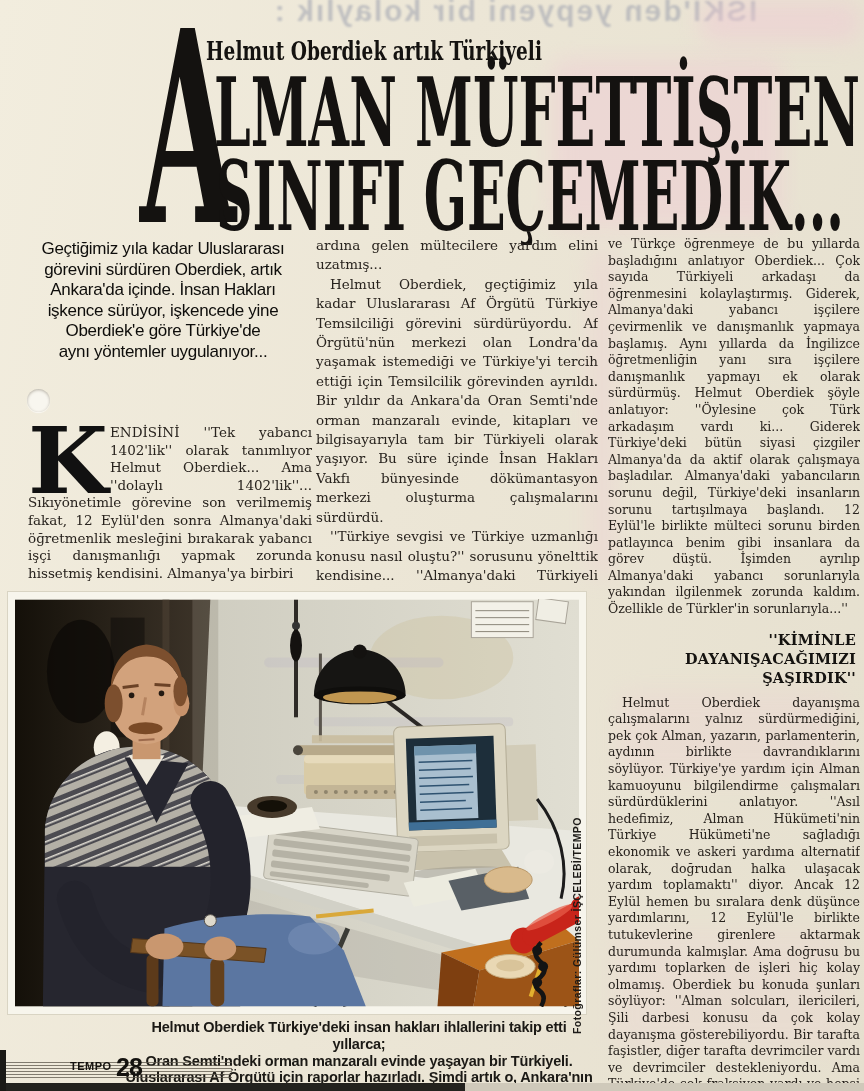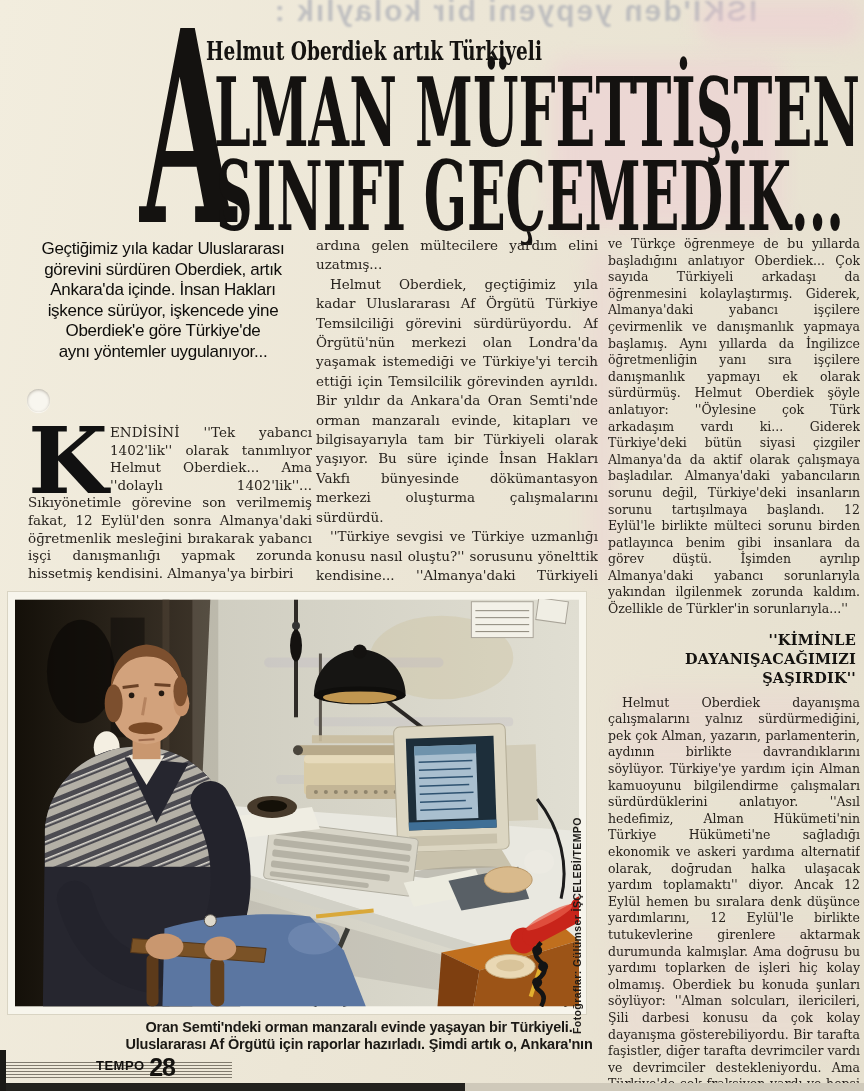--- a/index.html
+++ b/index.html
@@ -60,21 +60,21 @@
     position:absolute;left:124px;top:1019px;width:470px;text-align:center;
     font-weight:bold;font-size:14.5px;line-height:16.8px;color:#1b1915;letter-spacing:-.2px;
   }
   
   .footer-lines{
     position:absolute;left:6px;top:1062px;width:226px;height:16px;
     background:repeating-linear-gradient(to bottom,#5c564a 0 1px,transparent 1px 3px);
     opacity:.75;
   }
   .footer-text{position:absolute;left:70px;top:1053px;color:#14120f;white-space:nowrap;}
-  .footer-text .mag{font-size:13px;font-weight:bold;letter-spacing:.5px;vertical-align:6px;margin-left:26px;}
+  .footer-text .mag{font-size:11px;font-weight:bold;letter-spacing:.5px;vertical-align:6px;}
   .footer-text .num{font-size:25px;font-weight:bold;letter-spacing:-1px;}
   .edge-dark{position:absolute;left:0;top:1083px;width:465px;height:8px;background:#23221e;}
   .edge-grey{position:absolute;left:465px;top:1083px;width:399px;height:8px;background:#cfc9ba;}
   .corner-dark{position:absolute;left:0;top:1050px;width:6px;height:41px;background:#1a1915;}
 </style>
 </head>
 <body>
 
 <div class="page">
 
@@ -287,20 +287,21 @@
       <path d="M 528 344 q -10 10 -2 18 q 10 8 2 16 q -10 8 -2 14 q 8 6 2 16" stroke="#141414" stroke-width="4.5" fill="none"></path>
       <circle cx="524" cy="352" r="5" fill="#141414"></circle>
       <circle cx="530" cy="368" r="5" fill="#141414"></circle>
       <circle cx="524" cy="384" r="5" fill="#141414"></circle>
     </svg>
   </div>
 
   <div class="credit">Fotoğraflar: Gülümser İŞÇELEBİ/TEMPO</div>
 
   <div class="caption">
+    <div>Helmut Oberdiek Türkiye'deki insan hakları ihlallerini takip etti yıllarca;</div>
     <div>Oran Semti'ndeki orman manzaralı evinde yaşayan bir Türkiyeli.</div>
     <div>Uluslararası Af Örgütü için raporlar hazırladı. Şimdi artık o, Ankara'nın</div>
   </div>
 
   <div class="footer-lines"></div>
   <div class="footer-text">
     <span class="mag">TEMPO</span>
     <span class="num">28</span>
   </div>
   <div class="edge-dark"></div>

